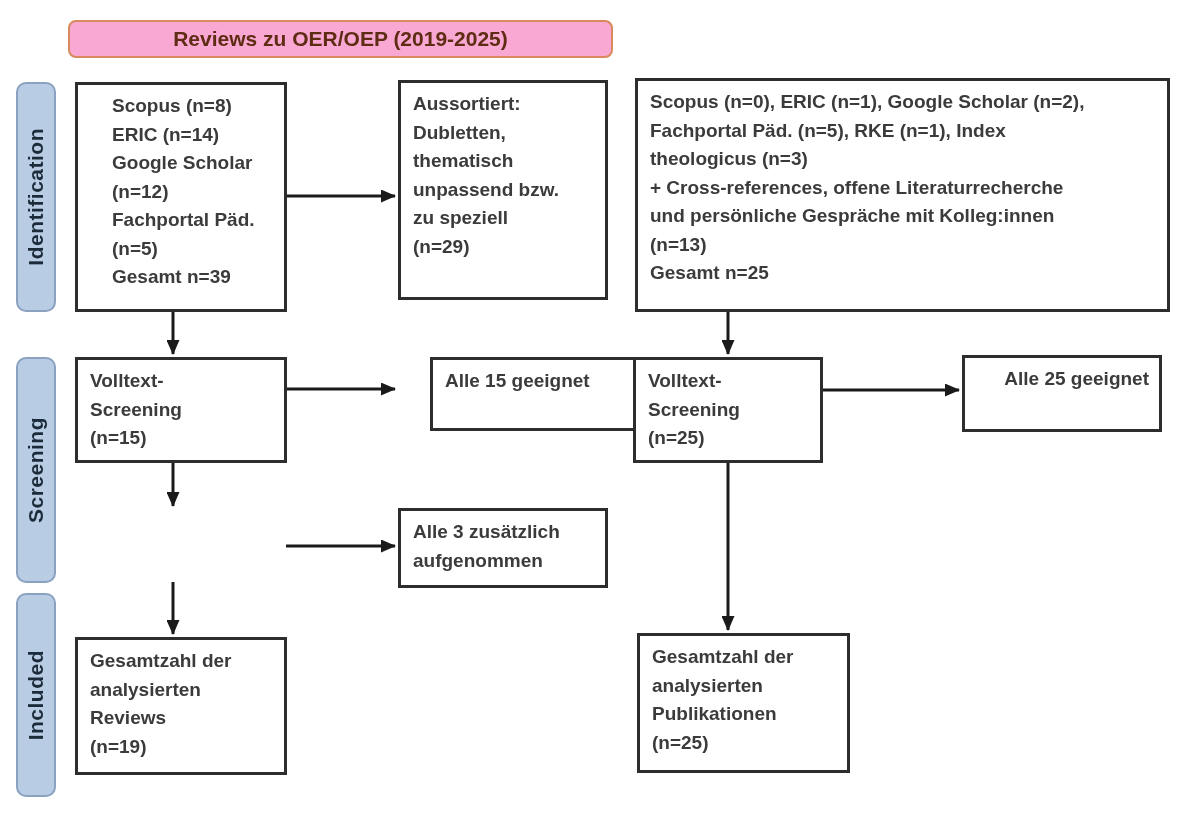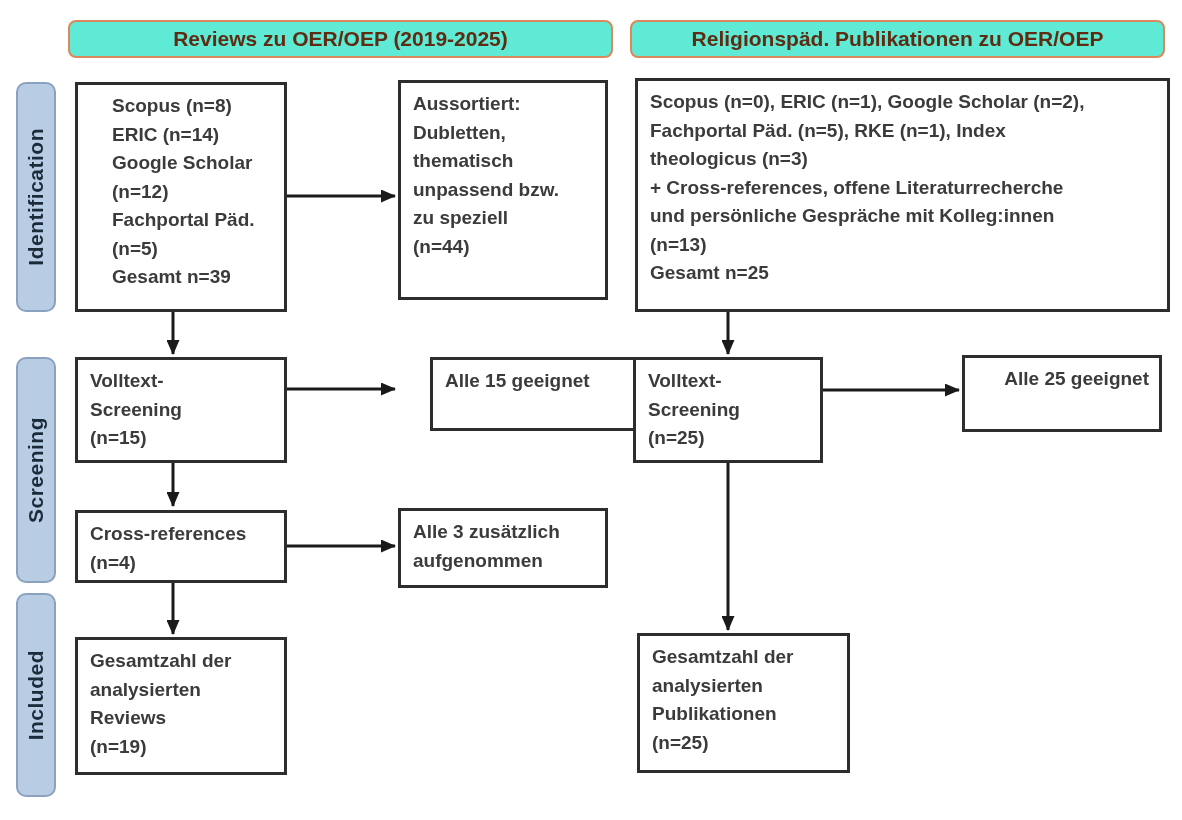--- a/index.html
+++ b/index.html
@@ -18,21 +18,21 @@
   .arrows {
     position: absolute;
     left: 0; top: 0;
     width: 1182px;
     height: 820px;
     pointer-events: none;
   }
   .header-pill {
     position: absolute;
     box-sizing: border-box;
-    background: #5eead4;
+    background: #f9a8d4;
     border: 2px solid #d9895b;
     border-radius: 8px;
     color: #5e2c12;
     font-size: 21px;
     font-weight: 700;
     display: flex;
     align-items: center;
     justify-content: center;
     text-align: center;
   }
@@ -106,21 +106,20 @@
     <line x1="286" y1="389" x2="395" y2="389" stroke="#1a1a1a" stroke-width="3" marker-end="url(#ah)"></line>
     <line x1="173" y1="462" x2="173" y2="506" stroke="#1a1a1a" stroke-width="3" marker-end="url(#ah)"></line>
     <line x1="286" y1="546" x2="395" y2="546" stroke="#1a1a1a" stroke-width="3" marker-end="url(#ah)"></line>
     <line x1="173" y1="582" x2="173" y2="634" stroke="#1a1a1a" stroke-width="3" marker-end="url(#ah)"></line>
     <line x1="728" y1="311" x2="728" y2="354" stroke="#1a1a1a" stroke-width="3" marker-end="url(#ah)"></line>
     <line x1="822" y1="390" x2="959" y2="390" stroke="#1a1a1a" stroke-width="3" marker-end="url(#ah)"></line>
     <line x1="728" y1="462" x2="728" y2="630" stroke="#1a1a1a" stroke-width="3" marker-end="url(#ah)"></line>
   </svg>
 
   <div class="header-pill hdr-left">Reviews zu OER/OEP (2019-2025)</div>
-  <div class="header-pill hdr-right">Religionspäd. Publikationen zu OER/OEP</div>
 
   <div class="stage-pill stage-identification">
     <span>Identification</span>
   </div>
   <div class="stage-pill stage-screening">
     <span>Screening</span>
   </div>
   <div class="stage-pill stage-included">
     <span>Included</span>
   </div>
@@ -130,27 +129,25 @@
 Google Scholar
 (n=12)
 Fachportal Päd.
 (n=5)
 Gesamt n=39</div>
   <div class="flow-box box-l-excluded">Aussortiert:
 Dubletten,
 thematisch
 unpassend bzw.
 zu speziell
-(n=44)</div>
+(n=29)</div>
   <div class="flow-box box-l-screening">Volltext-
 Screening
 (n=15)</div>
   <div class="flow-box box-l-scr-res">Alle 15 geeignet</div>
-  <div class="flow-box box-l-crossref">Cross-references
-(n=4)</div>
   <div class="flow-box box-l-cr-res">Alle 3 zusätzlich
 aufgenommen</div>
   <div class="flow-box box-l-included">Gesamtzahl der
 analysierten
 Reviews
 (n=19)</div>
 
   <div class="flow-box box-r-sources">Scopus (n=0), ERIC (n=1), Google Scholar (n=2),
 Fachportal Päd. (n=5), RKE (n=1), Index
 theologicus (n=3)

